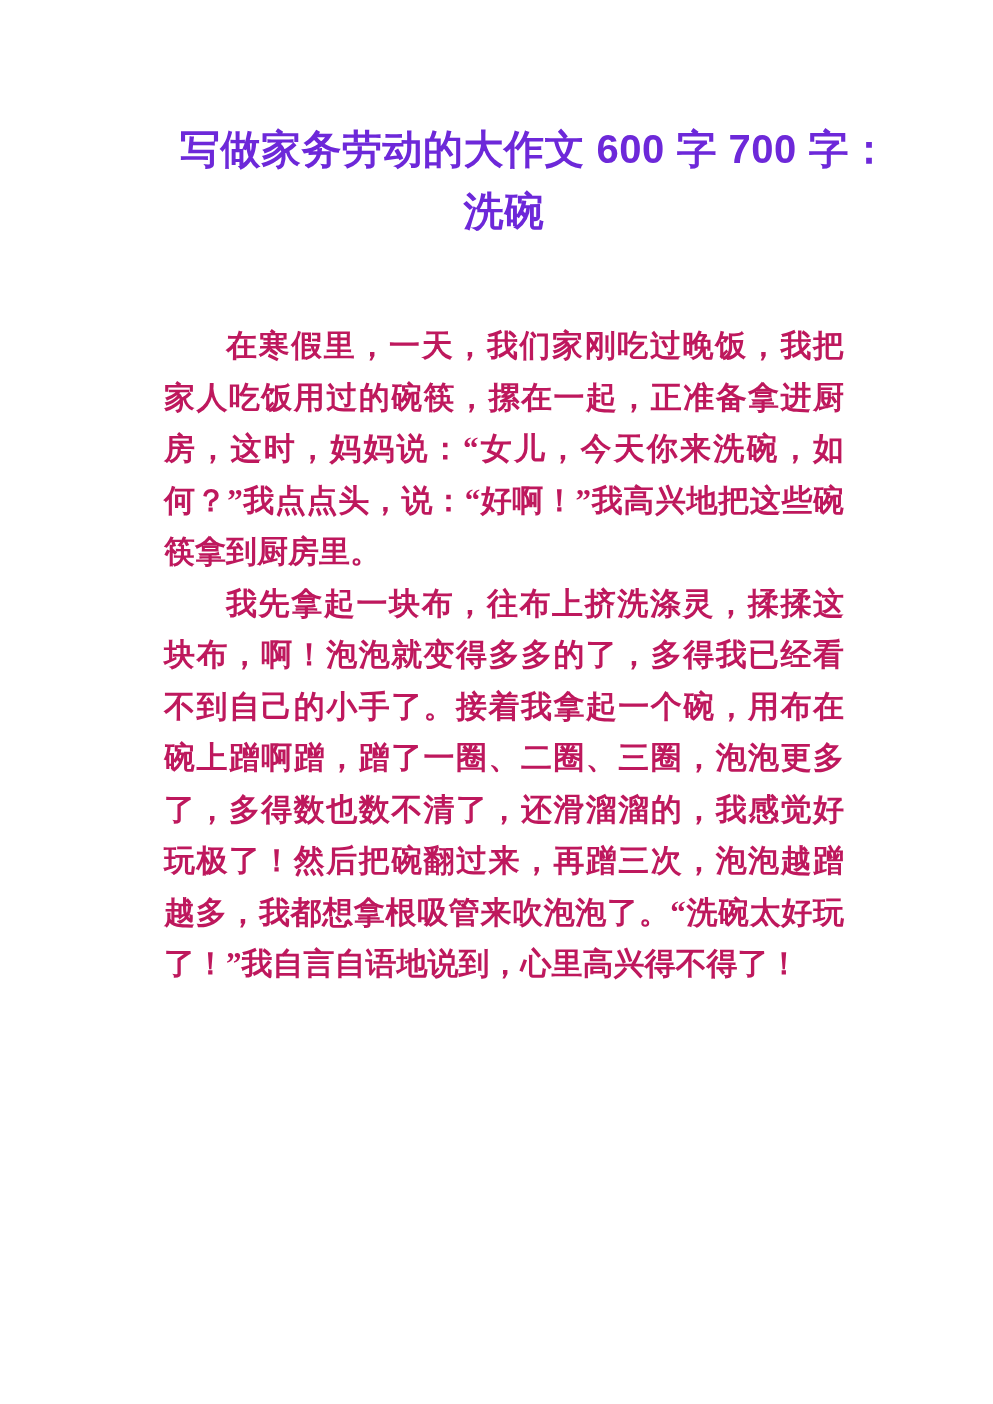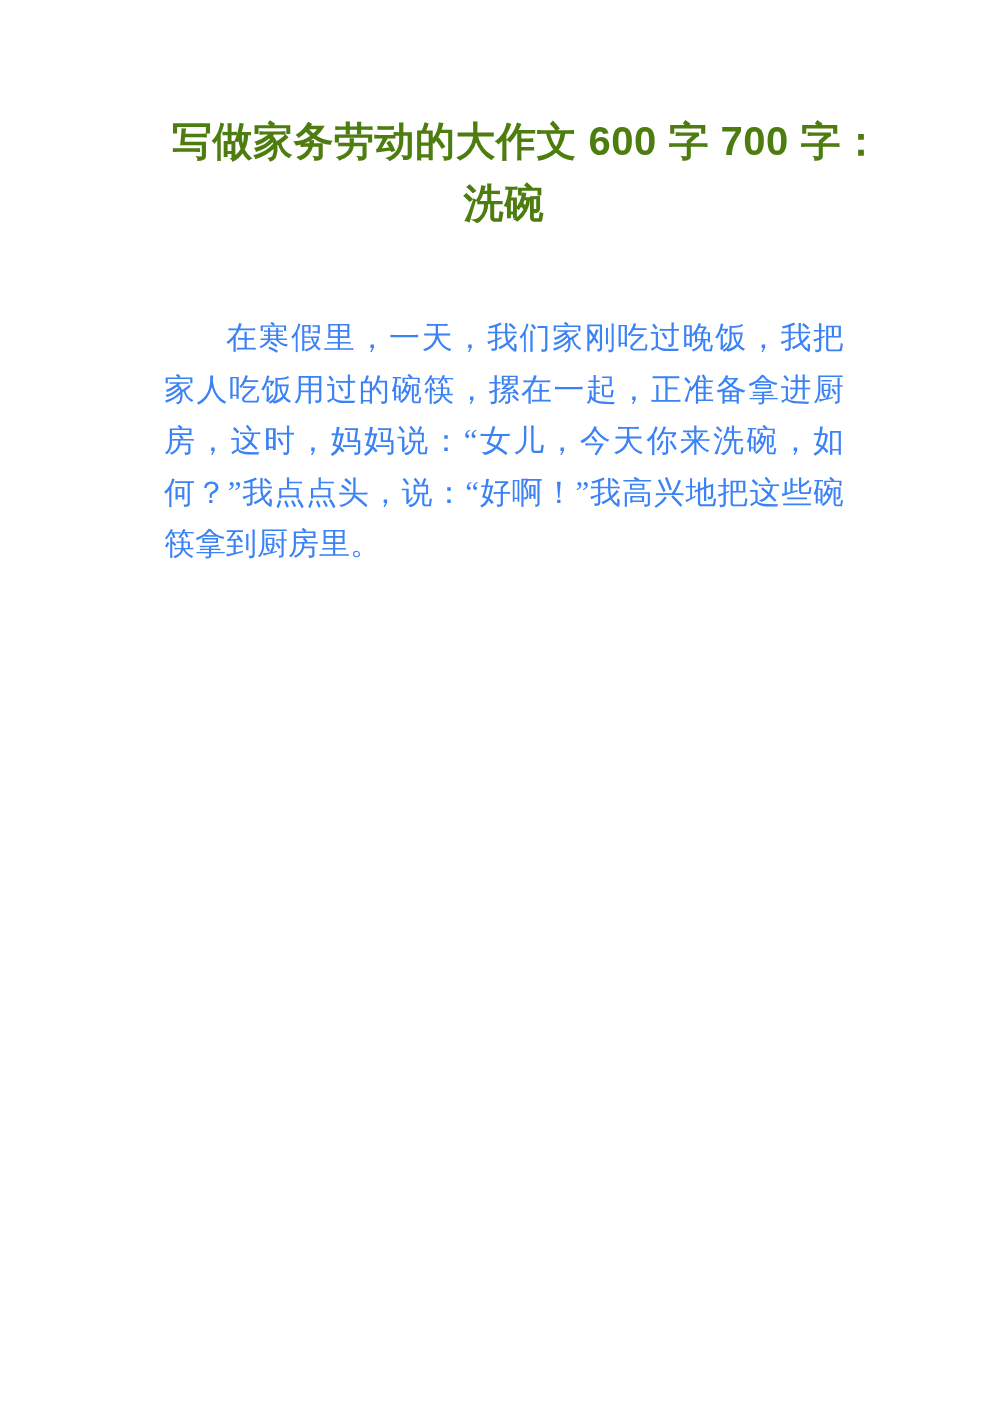--- a/index.html
+++ b/index.html
@@ -14,54 +14,56 @@
     color: #000000;
   }
   .page {
     box-sizing: border-box;
     width: 993px;
     height: 1404px;
     background: #ffffff;
     padding: 102px 149px 0 164px;
   }
   .doc-title {
-    margin: 8px;
+    margin: 16px;
     font-family: "Liberation Sans", "DejaVu Sans", sans-serif;
     font-weight: 700;
     font-size: 40px;
     line-height: 62px;
     letter-spacing: 0.5px;
     text-align: center;
-    color: #4d7c0f;
+    color: #6d28d9;
   }
   .title-line {
     display: block;
     white-space: nowrap;
   }
   .doc-body {
     margin-top: 78px;
     font-family: "Liberation Serif", "DejaVu Serif", serif;
     font-size: 31px;
     line-height: 51.5px;
     text-align: justify;
-    color: #3b82f6;
+    color: #be185d;
+    font-weight: bold;
   }
   .para {
     margin: 0;
     padding: 0;
     text-indent: 2em;
   }
 </style>
 </head>
 <body>
 
 <div class="page">
 
   <h1 class="doc-title">
     <span class="title-line">写做家务劳动的大作文 600 字 700 字：</span>
     <span class="title-line">洗碗</span>
   </h1>
 
   <div class="doc-body">
     <p class="para">在寒假里，一天，我们家刚吃过晚饭，我把家人吃饭用过的碗筷，摞在一起，正准备拿进厨房，这时，妈妈说：“女儿，今天你来洗碗，如何？”我点点头，说：“好啊！”我高兴地把这些碗筷拿到厨房里。</p>
+    <p class="para">我先拿起一块布，往布上挤洗涤灵，揉揉这块布，啊！泡泡就变得多多的了，多得我已经看不到自己的小手了。接着我拿起一个碗，用布在碗上蹭啊蹭，蹭了一圈、二圈、三圈，泡泡更多了，多得数也数不清了，还滑溜溜的，我感觉好玩极了！然后把碗翻过来，再蹭三次，泡泡越蹭越多，我都想拿根吸管来吹泡泡了。“洗碗太好玩了！”我自言自语地说到，心里高兴得不得了！</p>
   </div>
 
 </div>
 
 </body></html>

